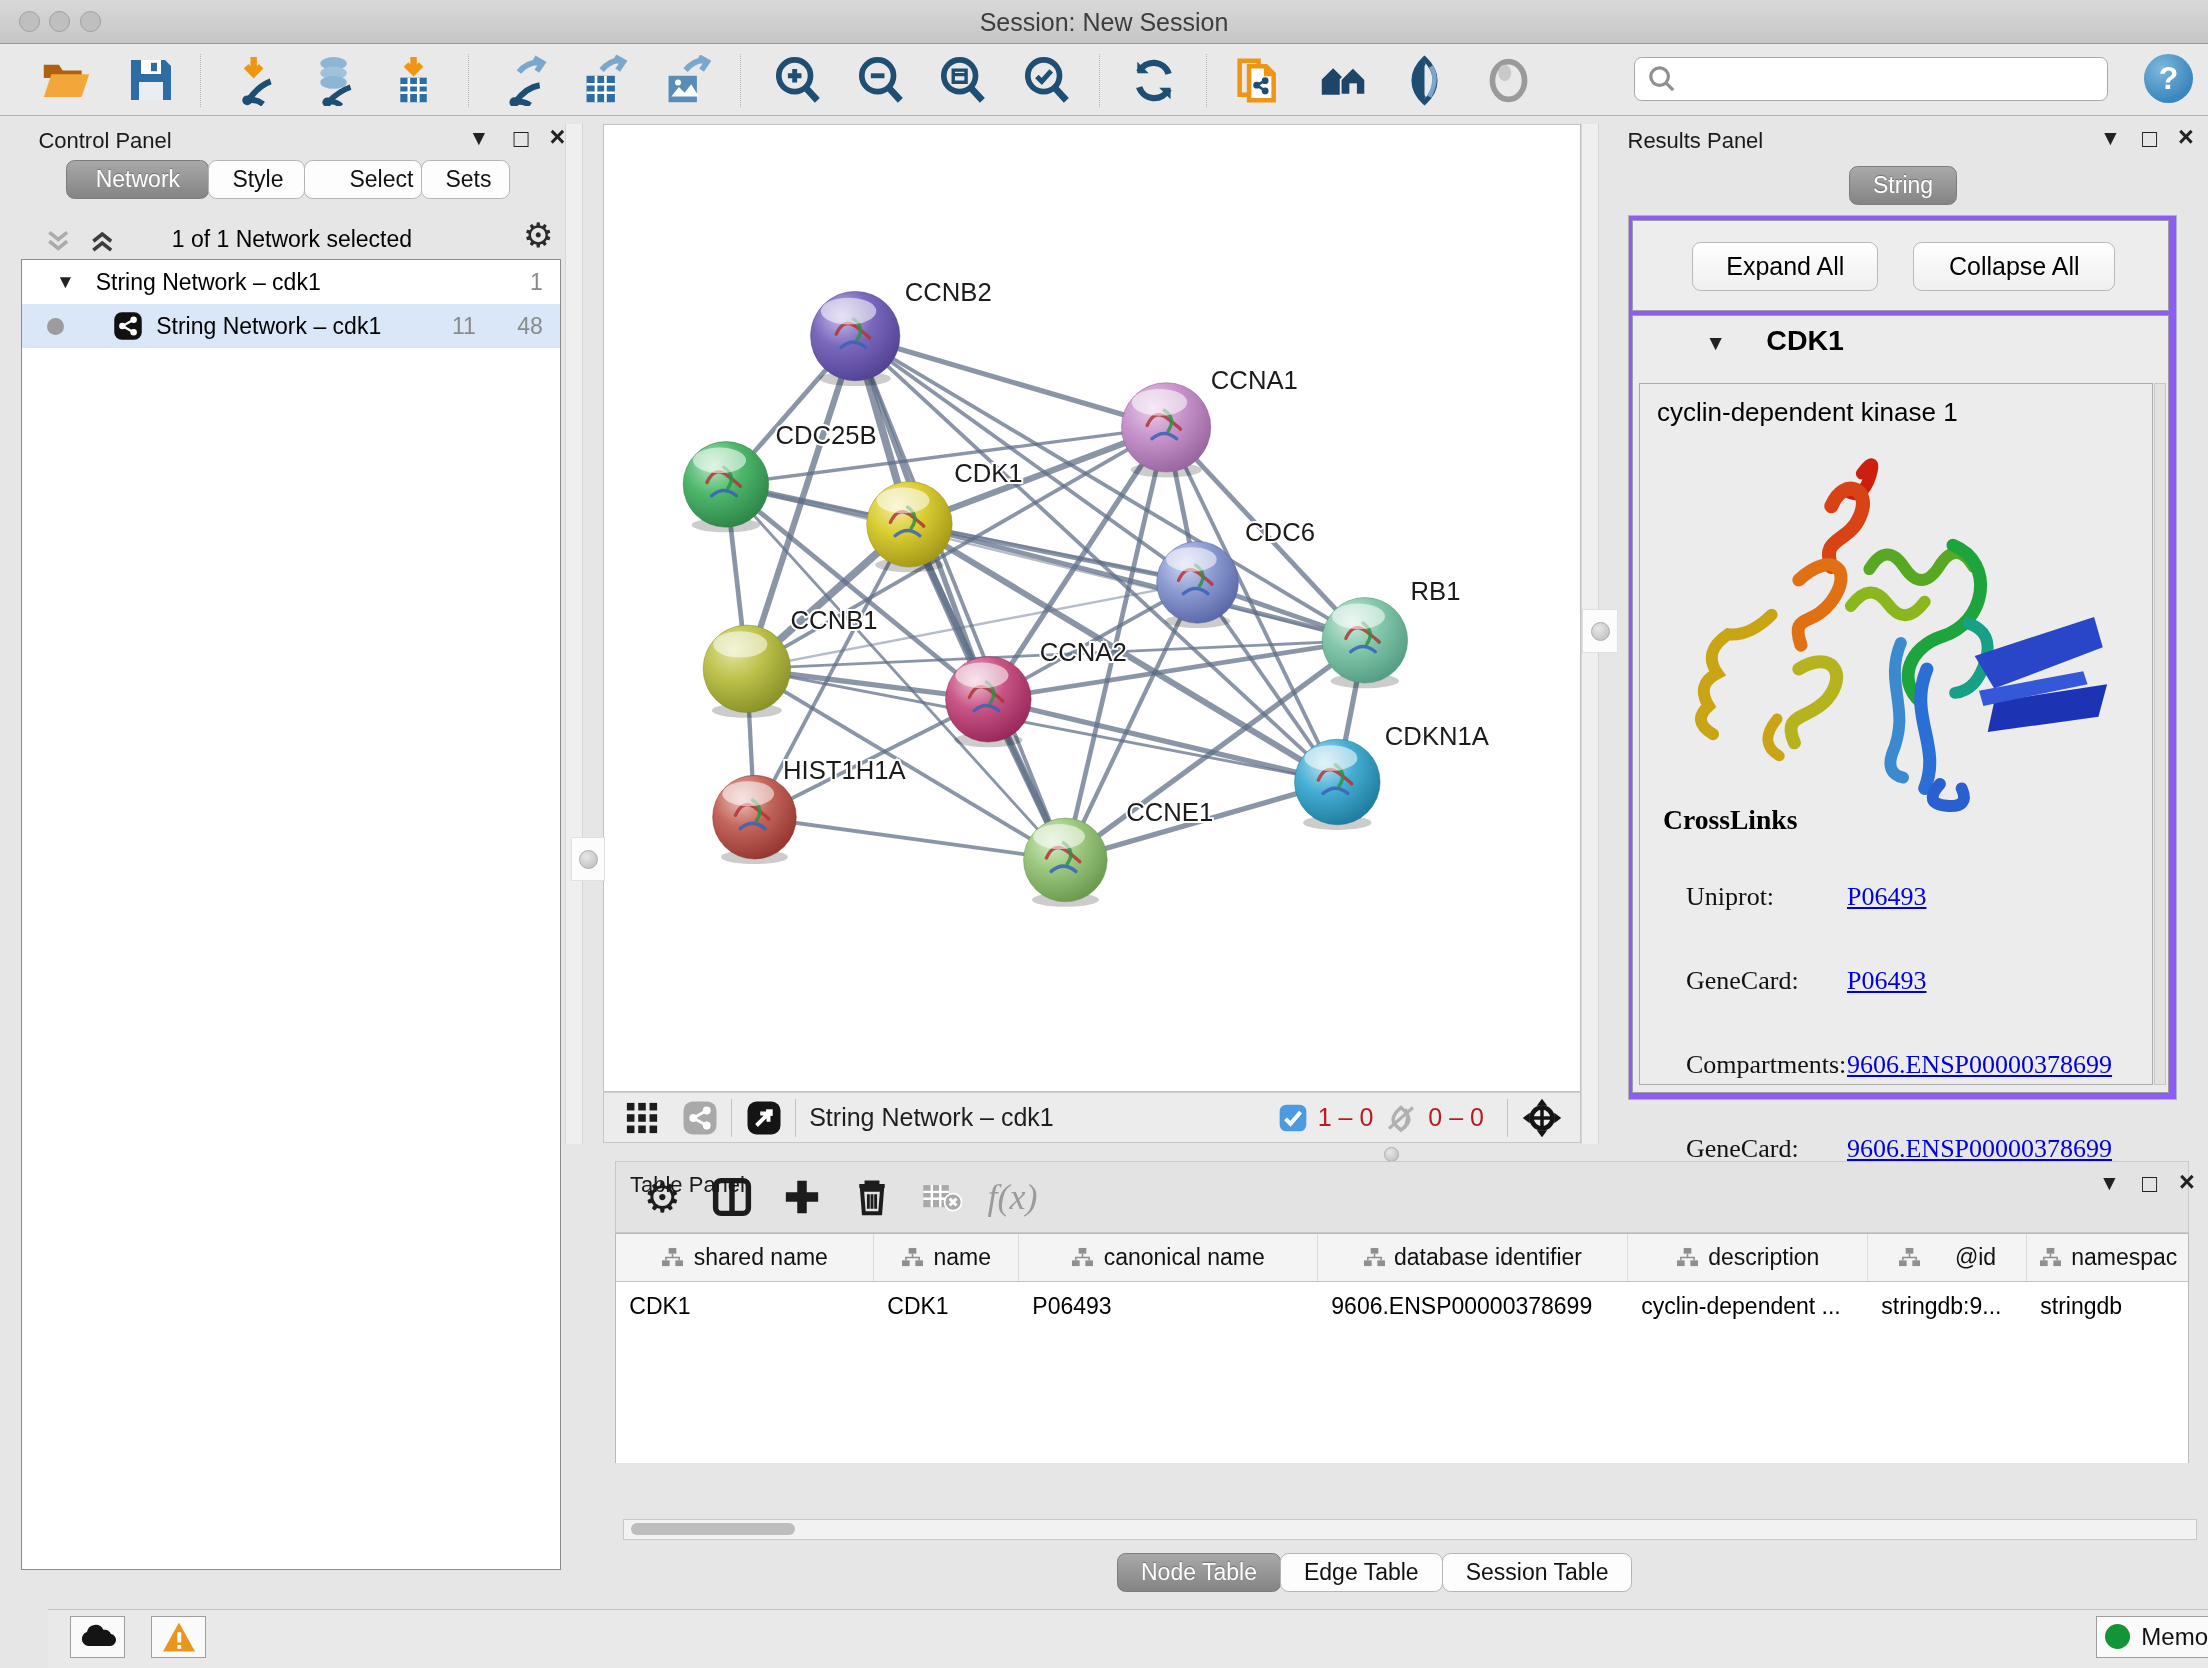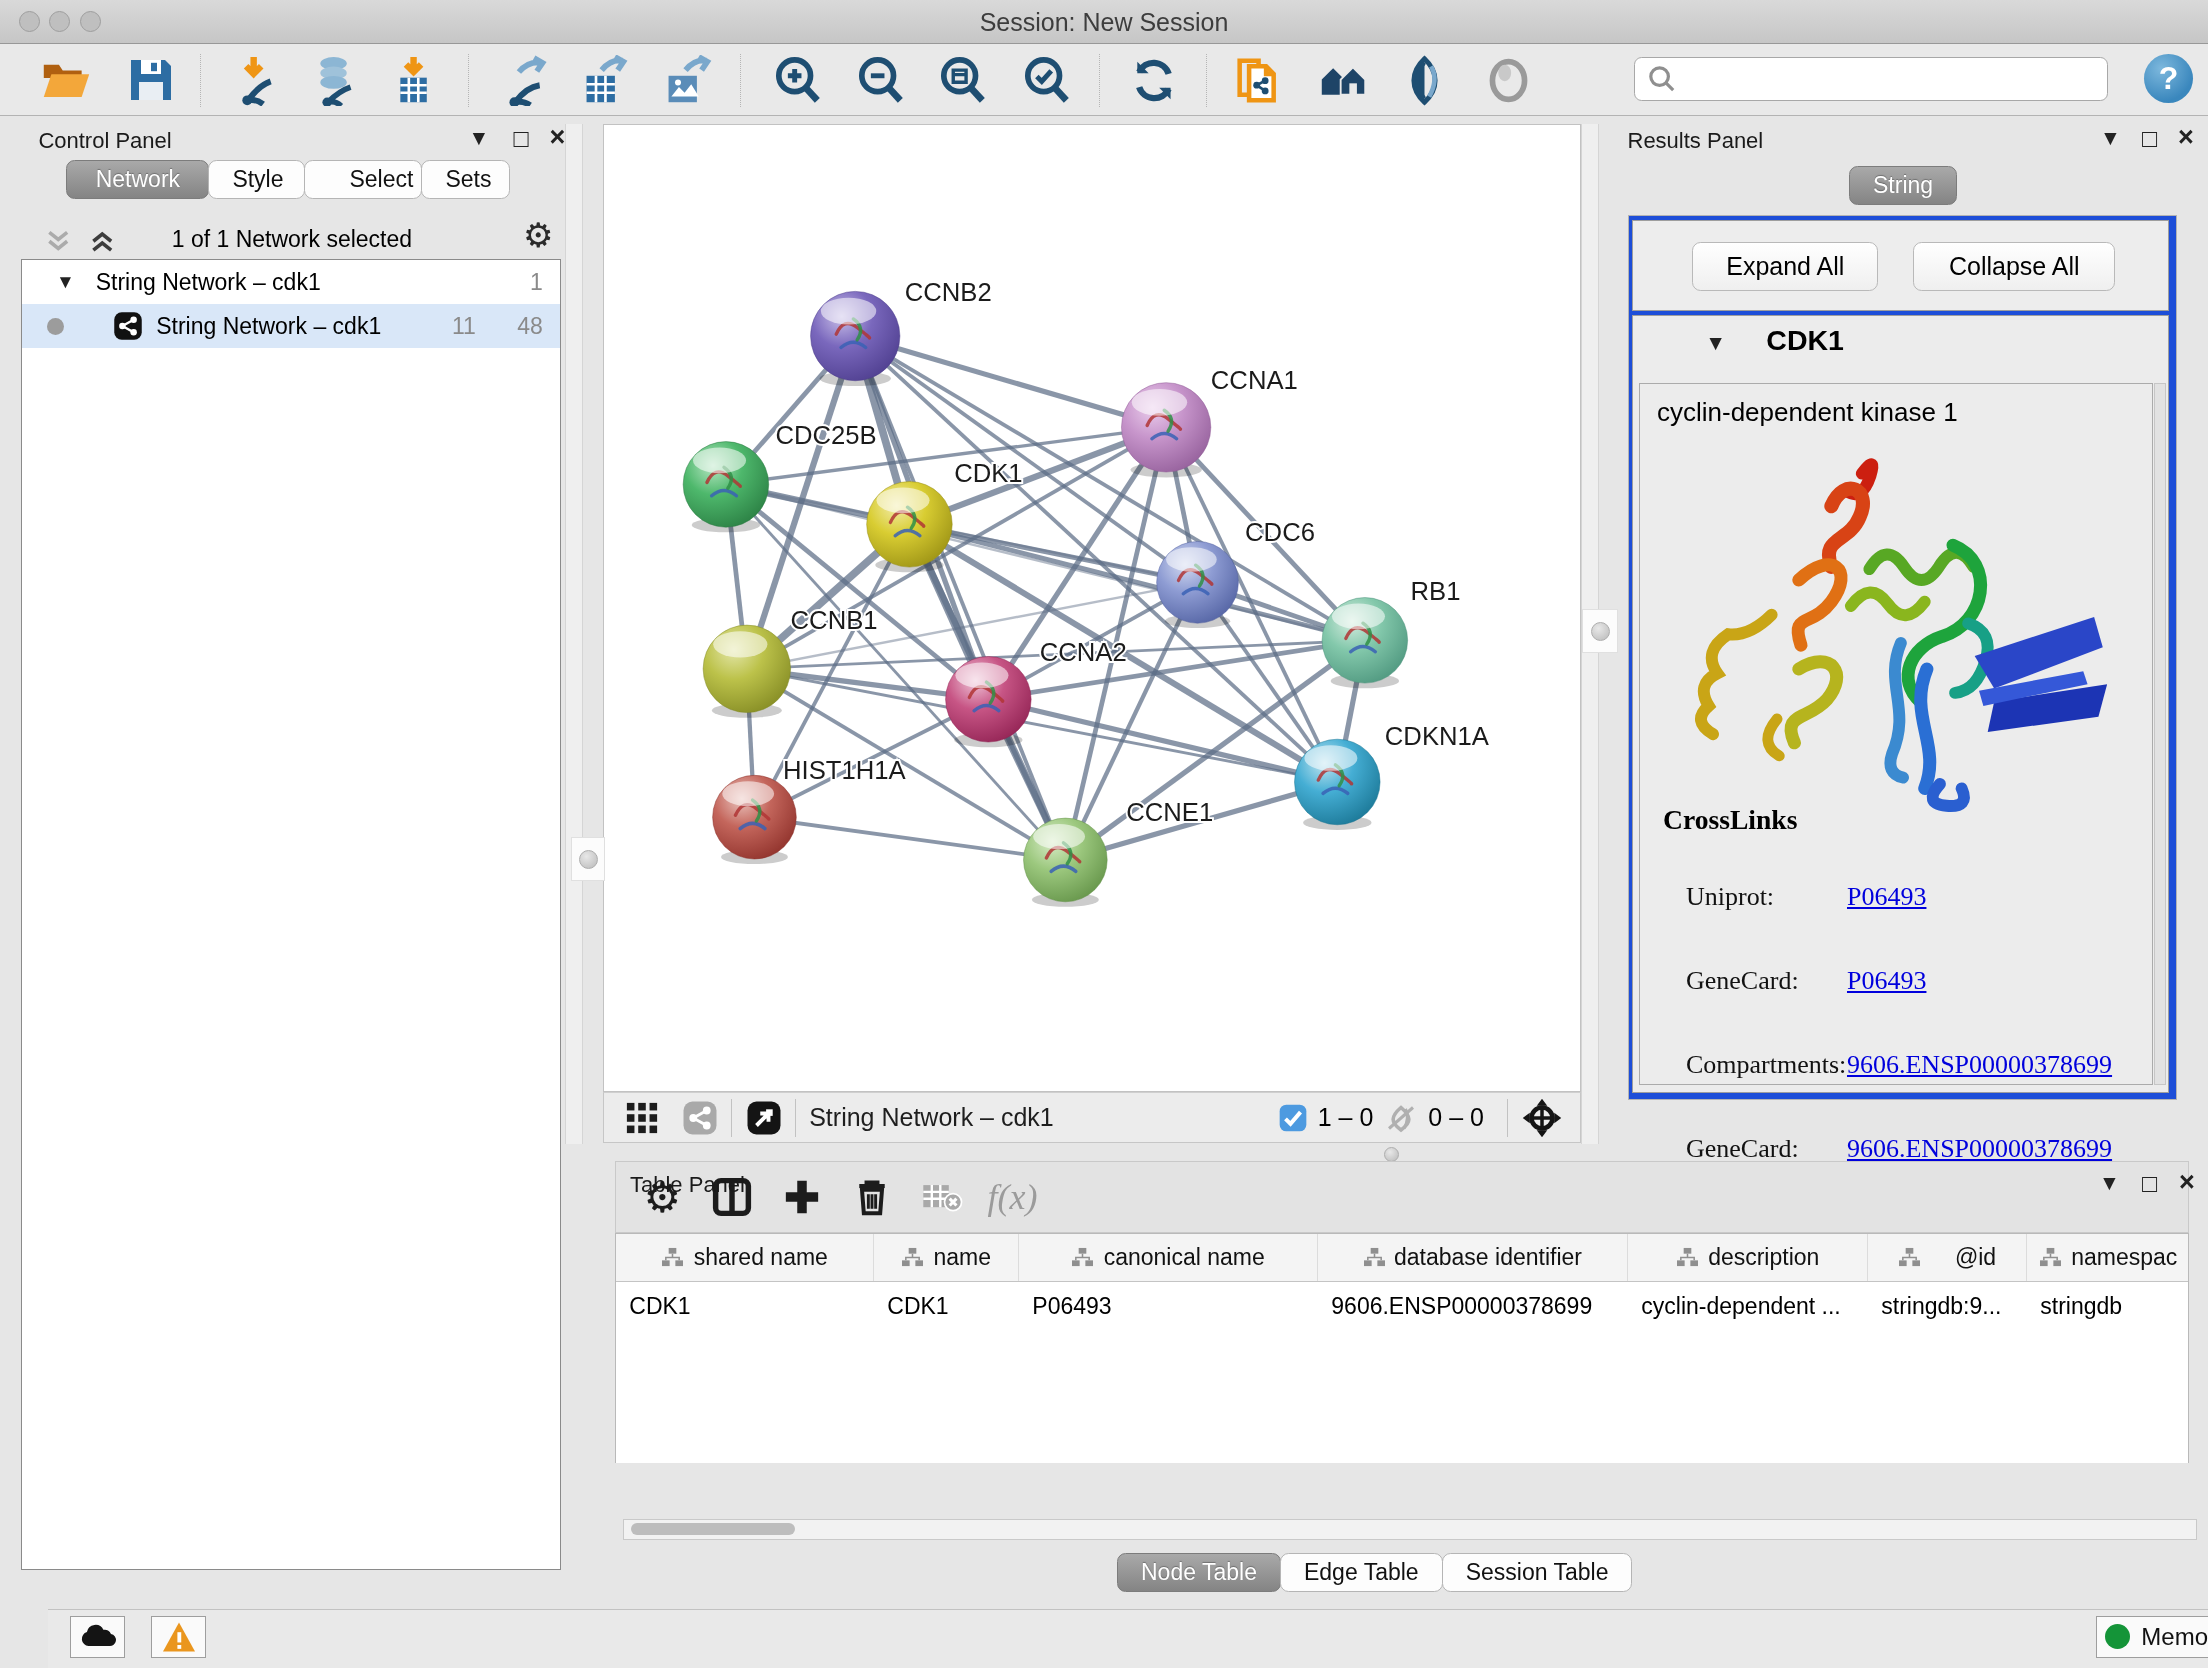--- a/index.html
+++ b/index.html
@@ -36,30 +36,30 @@
   #cp-tree { left:9.5px; top:135px; width:540px; height:1311px; background:#fff; border:1px solid #8a8a8a; }
   .tree-row { position:relative; width:100%; height:44px; display:flex; align-items:center; font-size:23px; }
   .tree-row.sel { background:#d9e7f8; }
   .tree-count { color:#8a8a8a; }
 
   
   #network-view { left:603px; top:124px; width:978px; height:968px; background:#fff; border:1px solid #c2c2c2; }
   #network-toolbar { left:603px; top:1092px; width:978px; height:51px; background:#ececec; border:1px solid #c6c6c6; border-top:1px solid #cfcfcf; display:flex; align-items:center; }
   .ntsep { width:0; height:38px; border-left:1px solid #c2c2c2; margin:0 13.3px; }
   #net-title { font-size:25px; color:#1e1e1e; }
-  .net-count { font-size:25px; color:#000000; margin:0 9.5px; }
+  .net-count { font-size:25px; color:#b91c1c; margin:0 9.5px; }
 
   
   .vsplit { top:124px; width:18px; height:1020px; background:#efefef; border-left:1px solid #d5d5d5; border-right:1px solid #d5d5d5; }
   .split-handle { width:38px; height:44px; background:#fcfcfc; border:1px solid #e0e0e0; display:flex; align-items:center; justify-content:center; }
   .split-dot { width:19px; height:19px; border-radius:50%; background:radial-gradient(circle at 38% 32%, #e8e8e8, #b9b9b9); border:1px solid #adadad; }
 
   
   #results-panel { left:1617px; top:124px; width:580px; height:980px; }
-  #rp-box { left:10.5px; top:91px; width:549px; height:885px; background:#1d4ed8; border:1px solid #b3b3b3; }
+  #rp-box { left:10.5px; top:91px; width:549px; height:885px; background:#8b5cf6; border:1px solid #b3b3b3; }
   #rp-expandbox { left:3.8px; top:3.8px; width:537px; height:91px; background:#ededed; border:1px solid #9e9e9e; }
   .rp-btn { top:21px; height:49px; background:linear-gradient(#ffffff,#efefef); border:1px solid #b9b9b9; border-radius:8.6px;
     font-size:25px; display:flex; align-items:center; justify-content:center; }
   #rp-card { left:3.8px; top:99px; width:537px; height:778px; background:#ececec; border:1px solid #9e9e9e; }
   #rp-card-inner { left:5.7px; top:67px; width:514px; height:702px; background:#ececec; border:1px solid #ababab; }
   #rp-scroll { left:521px; top:67px; width:11.4px; height:702px; background:#e2e2e2; border:1px solid #c6c6c6; }
   .serif { font-family:"Liberation Serif",serif; }
   .xl-row { position:relative; height:44px;margin-top:40px; }
   .xl-label { position:absolute; left:46px; font-size:26px; color:#111; font-family:"Liberation Serif",serif; }
   .xl-link { position:absolute; left:207px; font-size:26px; color:#0000dd; text-decoration:underline; font-family:"Liberation Serif",serif; }

